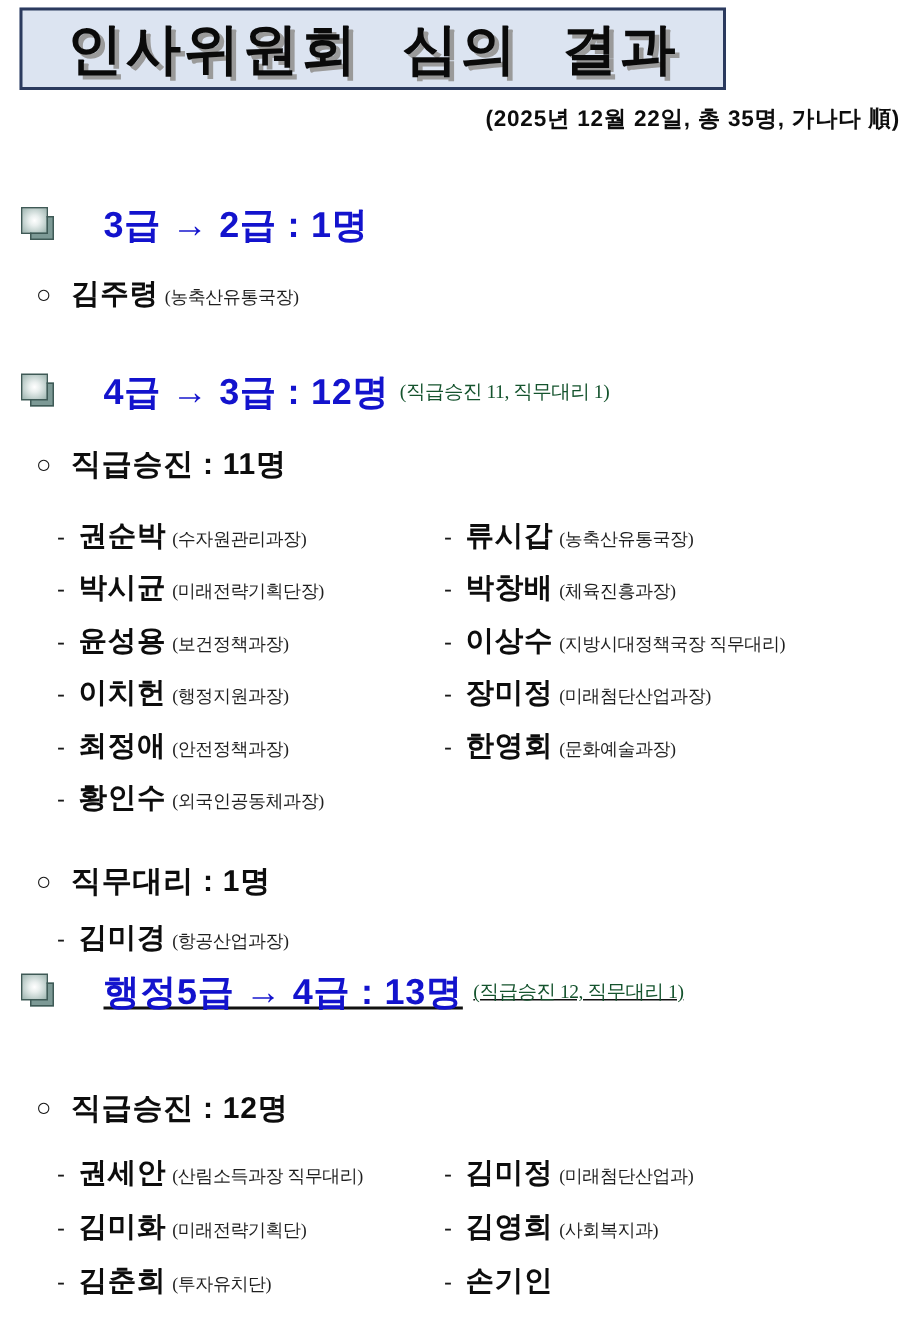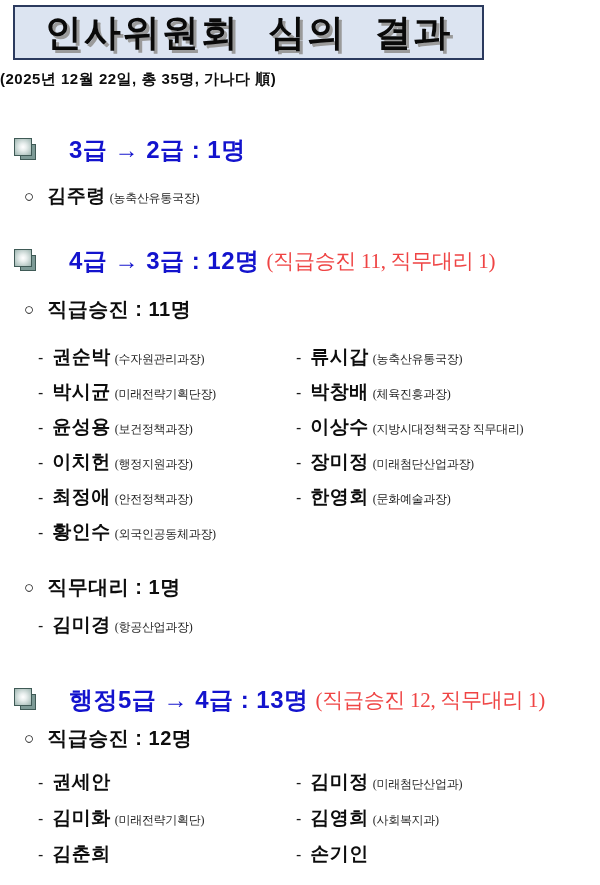--- a/index.html
+++ b/index.html
@@ -33,21 +33,21 @@
     color: #0a0a0a;
     text-shadow: 3px 3px 0 #9a9a9a;
     white-space: nowrap;
   }
 
   
   .subtitle {
     position: absolute;
     left: 0; top: 70px;
     width: 100%;
-    text-align: left;
+    text-align: right;
     font-size: 15px;
     font-weight: 700;
     letter-spacing: 0.5px;
     color: #0d0d0d;
   }
 
   
   .section-heading {
     position: absolute;
     left: 14px;
@@ -77,23 +77,23 @@
   }
   .heading-blue {
     font-size: 24px;
     font-weight: 900;
     letter-spacing: 0.5px;
     color: #1313cd;
     margin-left: 20px;
   }
   .heading-note {
     font-family: "Liberation Serif", serif;
-    font-size: 21px;
+    font-size: 13px;
     font-weight: 400;
-    color: #ef4444;
+    color: #14532d;
     margin-left: 7px;
     letter-spacing: -0.3px;
   }
 
   
   .sub-heading {
     position: absolute;
     left: 24px;
     display: flex;
     align-items: center;
@@ -164,21 +164,21 @@
   .member-grid.rows-36 { grid-auto-rows: 36px; }
 
   
   #sec1-heading { top: 134px; }
   #sec1-member  { top: 183px; left: 24px; }
   #sec2-heading { top: 245px; }
   #sec2-sub1    { top: 296px; }
   #list1        { top: 339px; }
   #sec2-sub2    { top: 574px; }
   #sec2-member  { top: 612px; left: 38px; }
-  #sec3-heading { top: 684px; }
+  #sec3-heading { top: 645px; text-decoration: underline; }
   #sec3-sub1    { top: 725px; }
   #list2        { top: 764px; }
 </style>
 </head>
 <body>
 
 <div class="page">
 
   <div class="title-box">
     <span class="title-text">인사위원회 심의 결과</span>
@@ -293,39 +293,41 @@
 
   <div class="sub-heading" id="sec3-sub1">
     <span class="circle-bullet">○</span>
     <span class="label">직급승진 : 12명</span>
   </div>
 
   <div class="member-grid rows-36" id="list2">
       <div class="member-line">
         <span class="dash">-</span>
         <span class="member-name">권세안</span>
+        <span class="member-position">(산림소득과장 직무대리)</span>
       </div>
       <div class="member-line">
         <span class="dash">-</span>
         <span class="member-name">김미정</span>
         <span class="member-position">(미래첨단산업과)</span>
       </div>
       <div class="member-line">
         <span class="dash">-</span>
         <span class="member-name">김미화</span>
         <span class="member-position">(미래전략기획단)</span>
       </div>
       <div class="member-line">
         <span class="dash">-</span>
         <span class="member-name">김영희</span>
         <span class="member-position">(사회복지과)</span>
       </div>
       <div class="member-line">
         <span class="dash">-</span>
         <span class="member-name">김춘희</span>
+        <span class="member-position">(투자유치단)</span>
       </div>
       <div class="member-line">
         <span class="dash">-</span>
         <span class="member-name">손기인</span>
       </div>
     </div>
 
 </div>
 
 </body></html>

